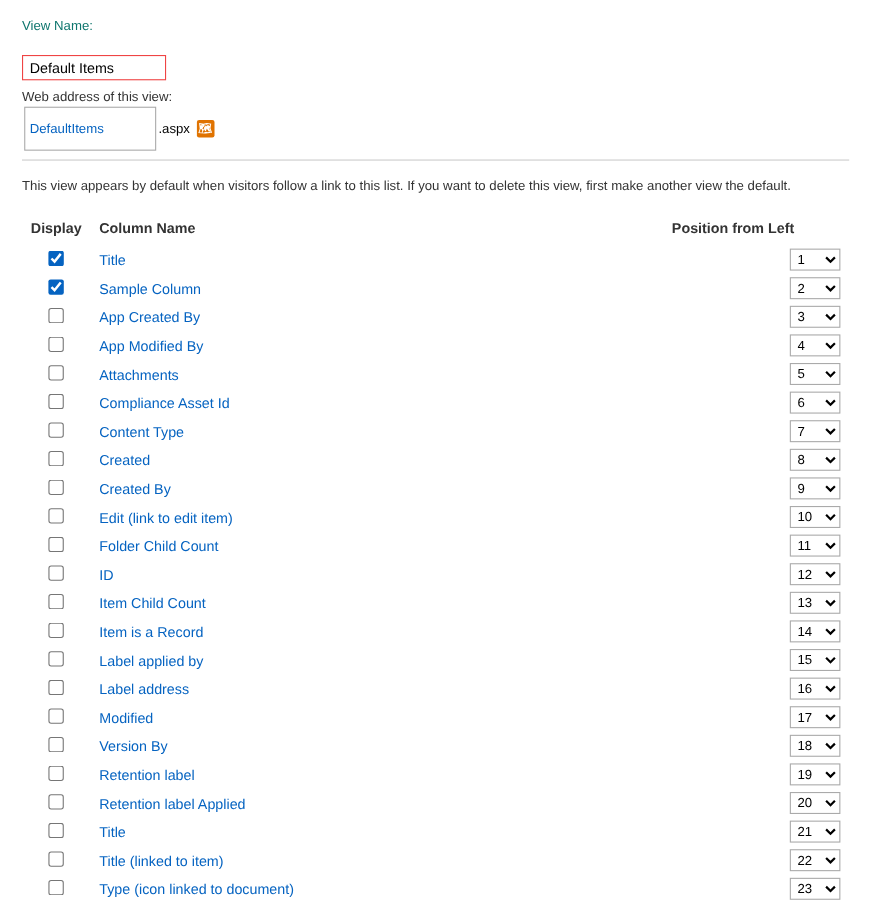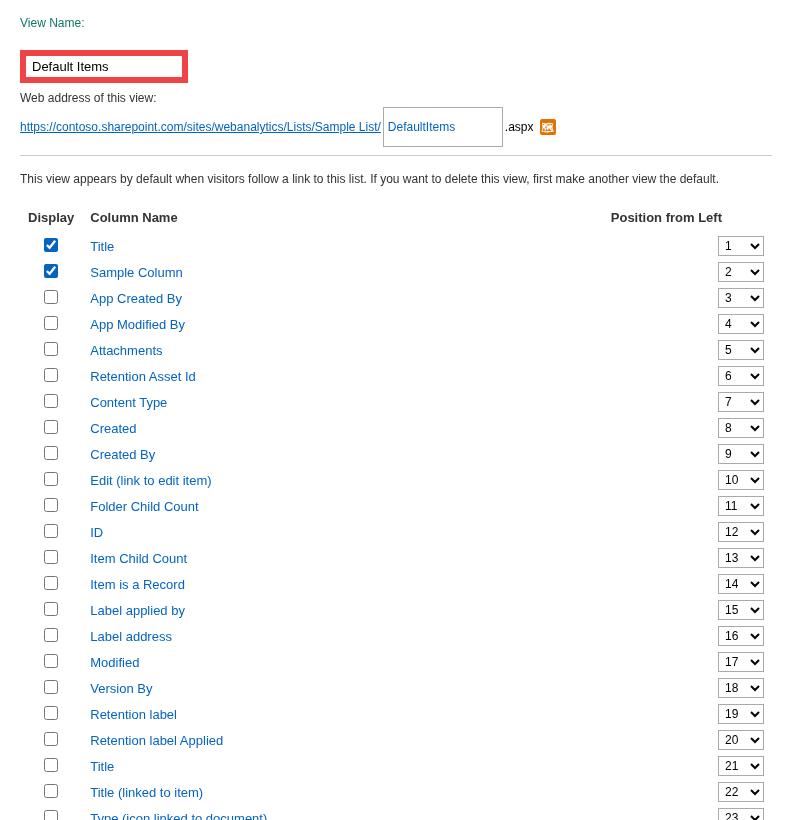--- a/index.html
+++ b/index.html
@@ -11,24 +11,24 @@
       width: 792px;
       min-height: 820px;
       padding: 16px 20px;
     }
     .view-name-label {
       font-size: 12px;
       color: #0f766e;
       margin-bottom: 20px;
     }
     .view-name-input {
-      border: 6px solid #ef4444;
+      border: 1px solid #ef4444;
       padding: 3px 6px;
       font-size: 13px;
-      width: 168px;
+      width: 131px;
       outline: none;
     }
     .web-address-label {
       font-size: 12px;
       color: #333;
       margin-top: 8px;
       margin-bottom: 2px;
     }
     .web-address-row {
       display: flex;
@@ -130,21 +130,20 @@
 
 
 
 
 <div class="view-name-label">View Name:</div>
 <input type="text" class="view-name-input" value="Default Items" style="">
 
 
 <div class="web-address-label">Web address of this view:</div>
 <div class="web-address-row">
-  <span class="web-address-text">https://contoso.sharepoint.com/sites/webanalytics/Lists/Sample List/</span>
   <input type="text" class="web-address-input" value="DefaultItems" style="">
   <span class="web-address-aspx">.aspx</span>
   <span class="rss-icon" title="RSS Feed">🗺</span>
 </div>
 
 <hr class="divider-top">
 
 
 <div class="info-text">This view appears by default when visitors follow a link to this list. If you want to delete this view, first make another view the default.</div>
 
@@ -178,21 +177,21 @@
         <td class="col-name">App Modified By</td>
         <td class="col-pos"><select class="pos-select"><option value="1">1</option><option value="2">2</option><option value="3">3</option><option value="4" selected="">4</option><option value="5">5</option><option value="6">6</option><option value="7">7</option><option value="8">8</option><option value="9">9</option><option value="10">10</option><option value="11">11</option><option value="12">12</option><option value="13">13</option><option value="14">14</option><option value="15">15</option><option value="16">16</option><option value="17">17</option><option value="18">18</option><option value="19">19</option><option value="20">20</option><option value="21">21</option><option value="22">22</option><option value="23">23</option><option value="24">24</option></select></td>
       </tr>
       <tr>
         <td class="col-display"><input type="checkbox" style=""></td>
         <td class="col-name">Attachments</td>
         <td class="col-pos"><select class="pos-select"><option value="1">1</option><option value="2">2</option><option value="3">3</option><option value="4">4</option><option value="5" selected="">5</option><option value="6">6</option><option value="7">7</option><option value="8">8</option><option value="9">9</option><option value="10">10</option><option value="11">11</option><option value="12">12</option><option value="13">13</option><option value="14">14</option><option value="15">15</option><option value="16">16</option><option value="17">17</option><option value="18">18</option><option value="19">19</option><option value="20">20</option><option value="21">21</option><option value="22">22</option><option value="23">23</option><option value="24">24</option></select></td>
       </tr>
       <tr>
         <td class="col-display"><input type="checkbox" style=""></td>
-        <td class="col-name">Retention Asset Id</td>
+        <td class="col-name">Compliance Asset Id</td>
         <td class="col-pos"><select class="pos-select"><option value="1">1</option><option value="2">2</option><option value="3">3</option><option value="4">4</option><option value="5">5</option><option value="6" selected="">6</option><option value="7">7</option><option value="8">8</option><option value="9">9</option><option value="10">10</option><option value="11">11</option><option value="12">12</option><option value="13">13</option><option value="14">14</option><option value="15">15</option><option value="16">16</option><option value="17">17</option><option value="18">18</option><option value="19">19</option><option value="20">20</option><option value="21">21</option><option value="22">22</option><option value="23">23</option><option value="24">24</option></select></td>
       </tr>
       <tr>
         <td class="col-display"><input type="checkbox" style=""></td>
         <td class="col-name">Content Type</td>
         <td class="col-pos"><select class="pos-select"><option value="1">1</option><option value="2">2</option><option value="3">3</option><option value="4">4</option><option value="5">5</option><option value="6">6</option><option value="7" selected="">7</option><option value="8">8</option><option value="9">9</option><option value="10">10</option><option value="11">11</option><option value="12">12</option><option value="13">13</option><option value="14">14</option><option value="15">15</option><option value="16">16</option><option value="17">17</option><option value="18">18</option><option value="19">19</option><option value="20">20</option><option value="21">21</option><option value="22">22</option><option value="23">23</option><option value="24">24</option></select></td>
       </tr>
       <tr>
         <td class="col-display"><input type="checkbox" style=""></td>
         <td class="col-name">Created</td>

